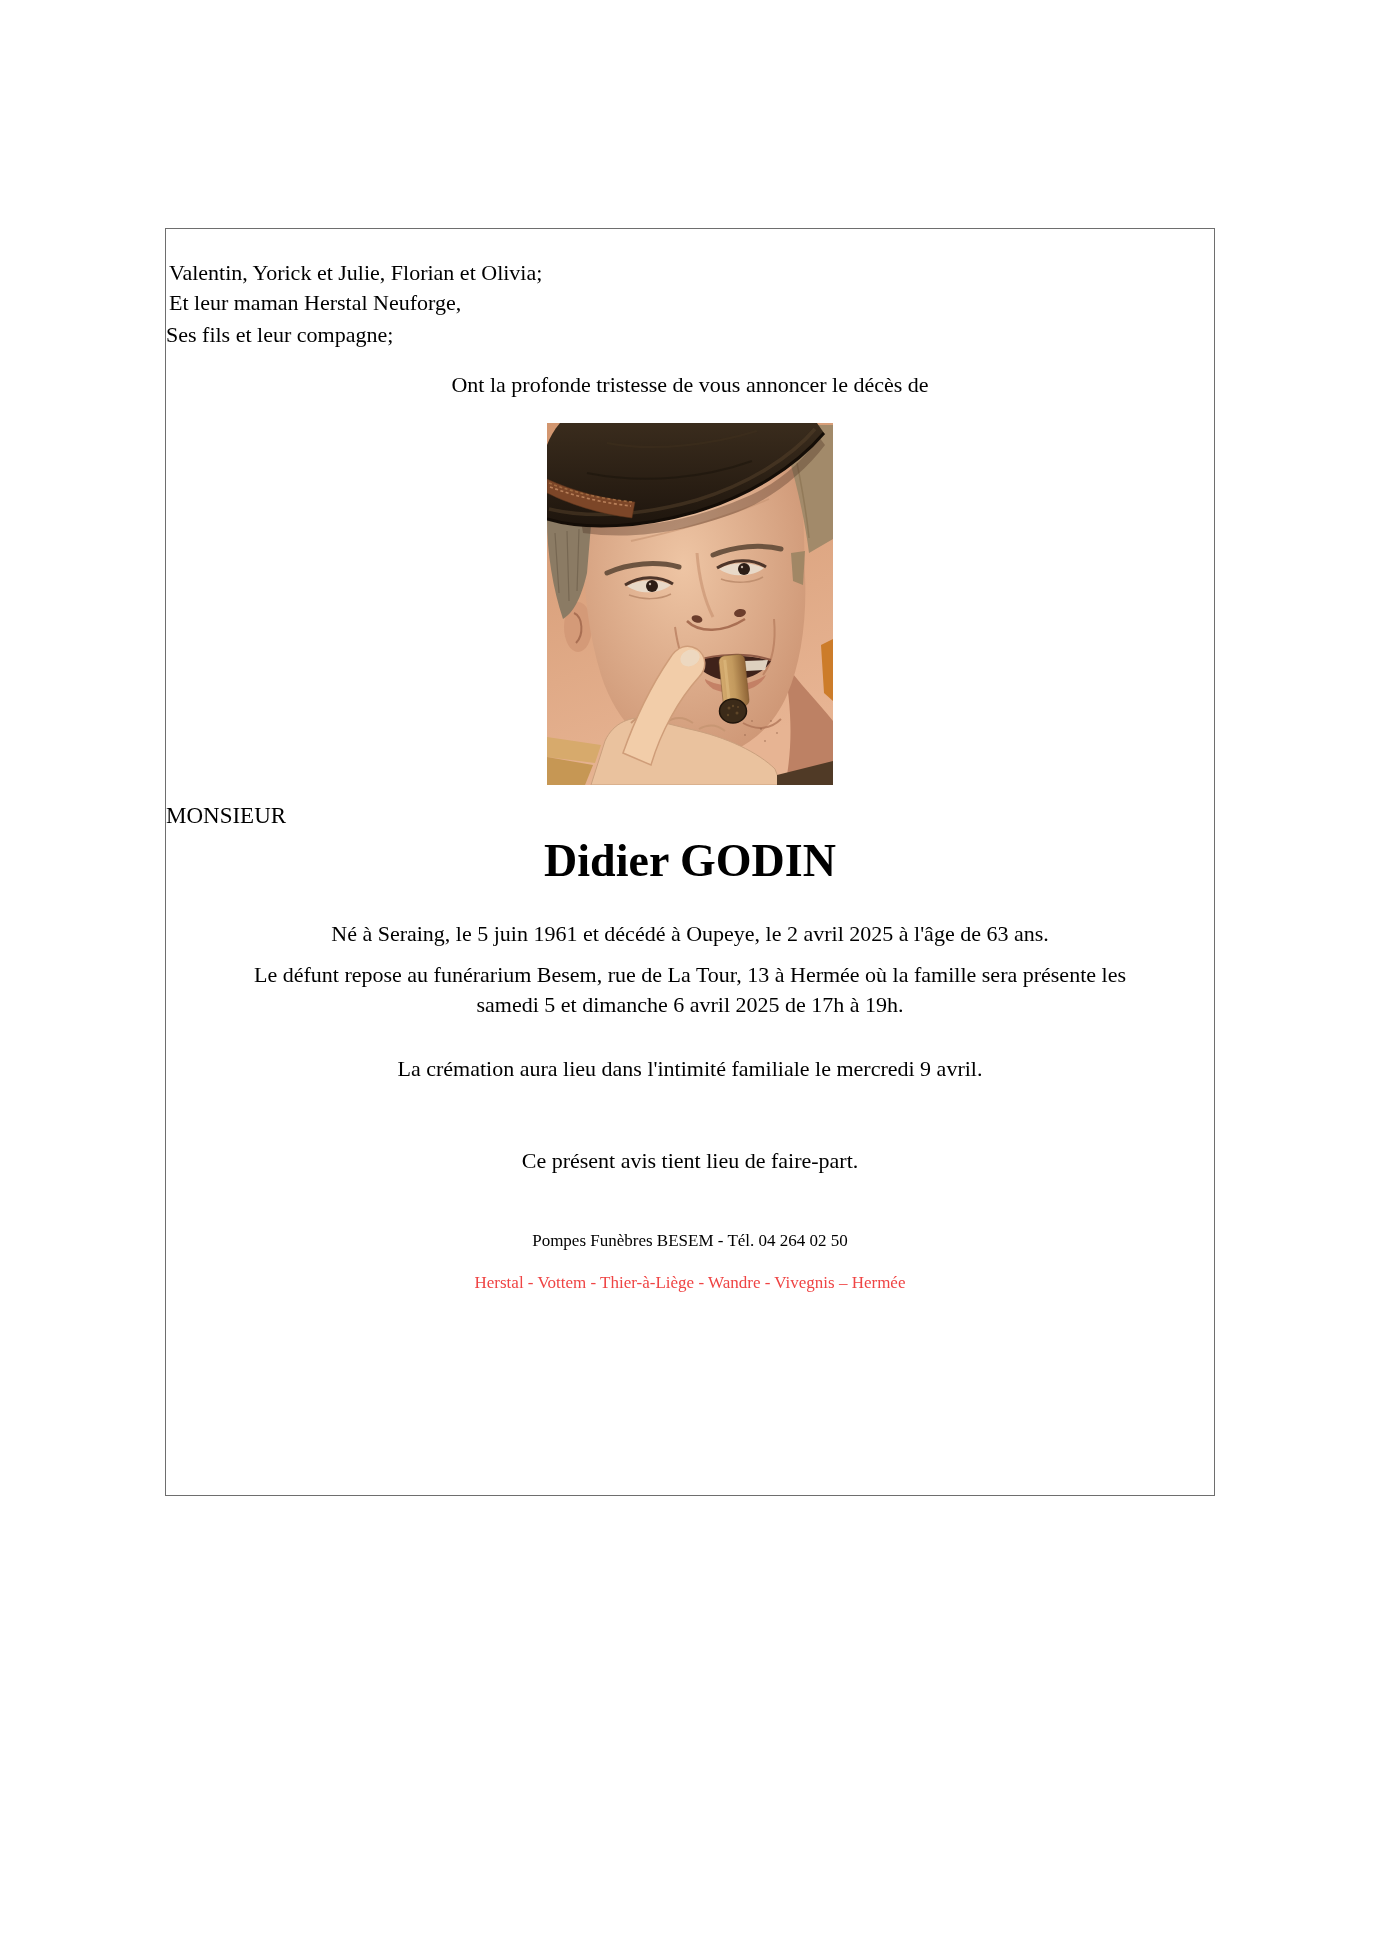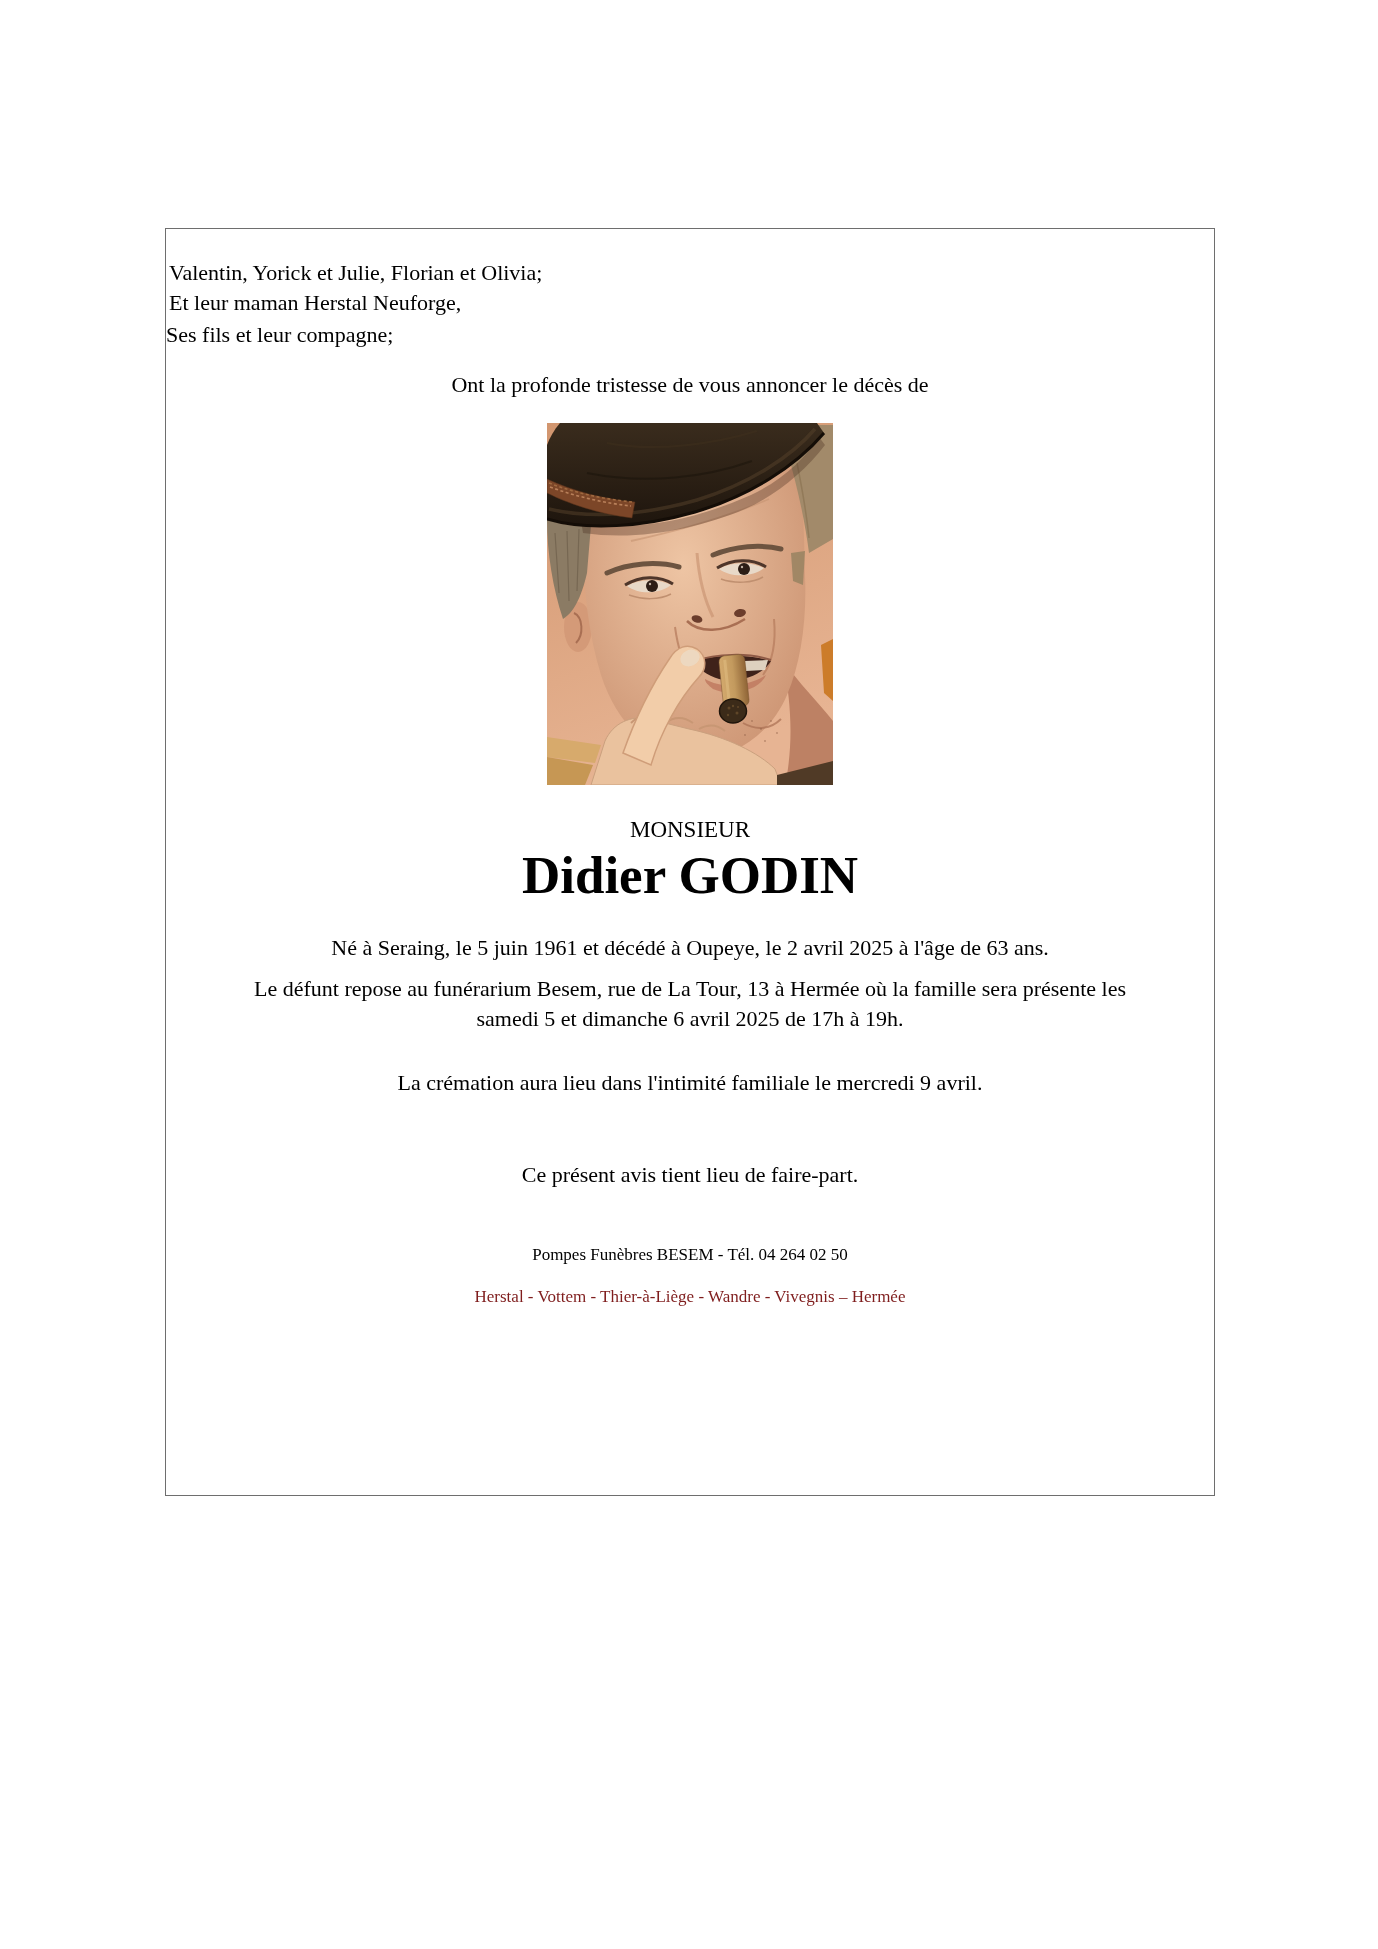--- a/index.html
+++ b/index.html
@@ -18,28 +18,28 @@
     border:1px solid #6e6e6e;
     background:#ffffff;
     overflow:hidden;
   }
   .line{font-size:22px;line-height:30px;white-space:nowrap;}
   .names{padding:29px 3px 0 3px;text-align:left;}
   .relation{padding-right:2px;margin-top:2px;}
   .intro{text-align:center;margin-top:20px;}
   .photo-wrap{width:286px;margin:23px auto 0 auto;}
   .photo-wrap svg{display:block;width:286px;height:362px;}
-  .civility{text-align:center;font-size:23px;line-height:30px;margin-top:30px;}
-  .deceased{text-align:center;font-size:53px;line-height:60px;font-weight:bold;margin-top:0;}
+  .civility{text-align:left;font-size:23px;line-height:30px;margin-top:16px;}
+  .deceased{text-align:center;font-size:46px;line-height:60px;font-weight:bold;margin-top:0;}
   .birth{ text-align:center;margin-top:28px;}
   .repose{text-align:center;margin-top:11px;}
   .cremation{text-align:center;margin-top:34px;}
   .notice{text-align:center;margin-top:62px;}
   .footer1{text-align:center;margin-top:54px;font-size:17px;line-height:22px;color:#000000;}
-  .footer2{text-align:center;margin-top:20px;font-size:17px;line-height:22px;color:#7f1d1d;}
+  .footer2{text-align:center;margin-top:20px;font-size:17px;line-height:22px;color:#ef4444;}
 </style>
 </head>
 <body>
 
 <div class="sheet">
 
   <div class="names">
     <div class="line">Valentin, Yorick et Julie, Florian et Olivia;</div>
     <div class="line">Et leur maman Herstal Neuforge,</div>
   </div>

